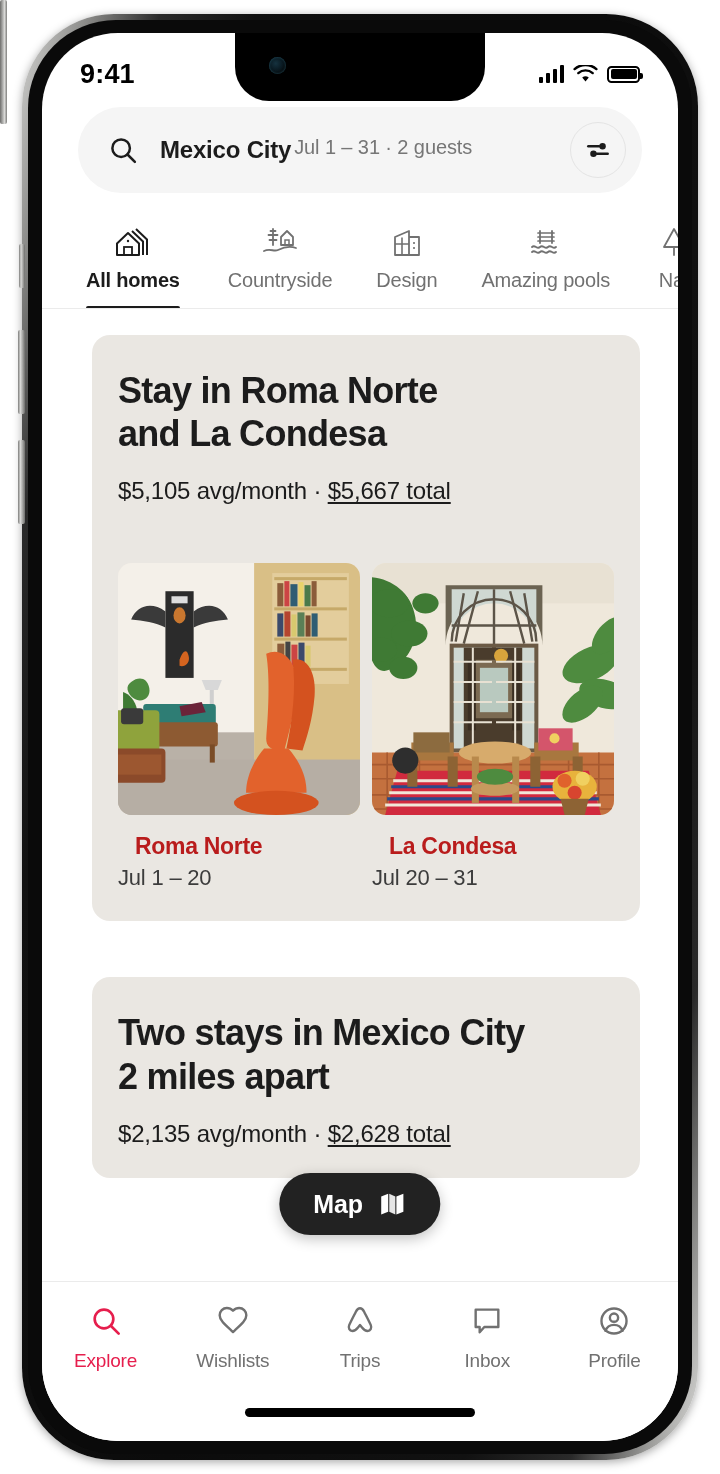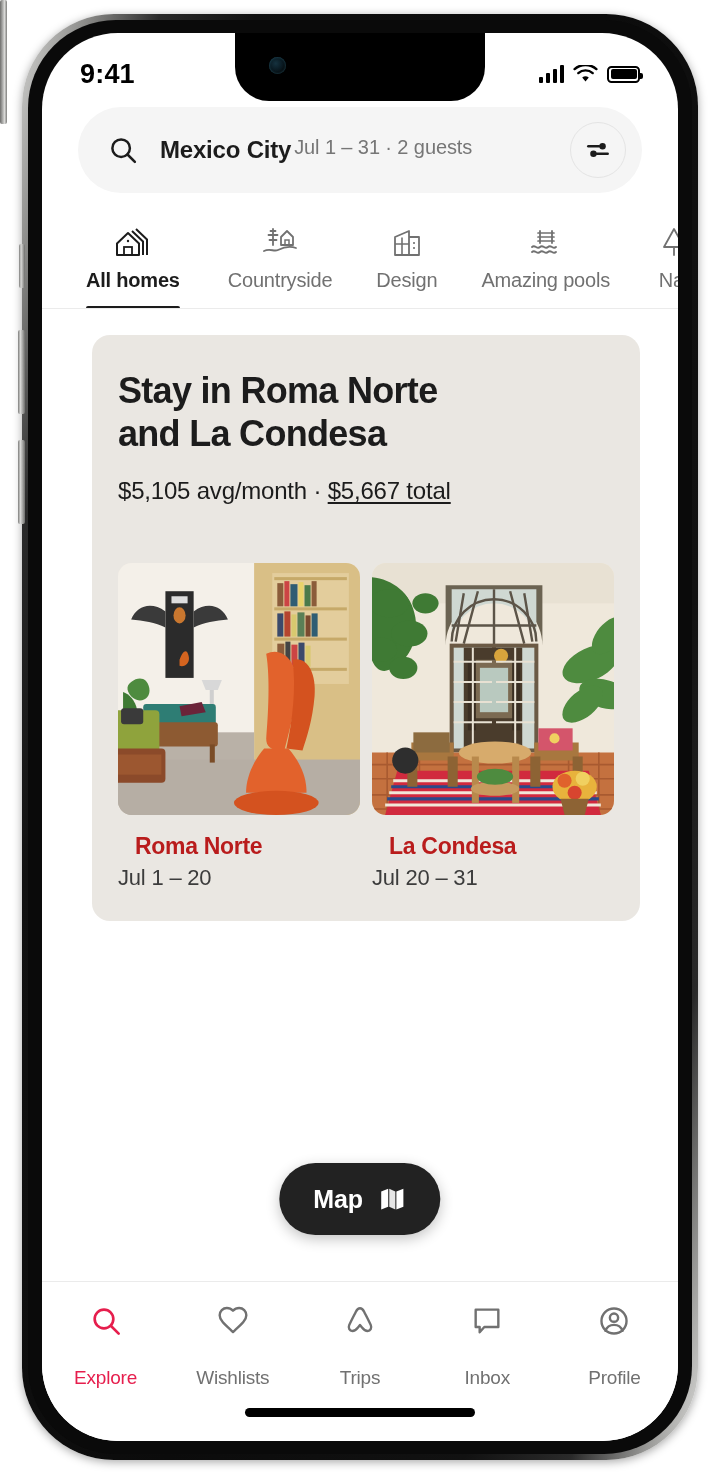--- a/index.html
+++ b/index.html
@@ -124,32 +124,32 @@
   .photo {
     width: 100%; height: 252px; border-radius: 14px; overflow: hidden; position: relative;
   }
   .photo-name { margin-top: 18px; font-size: 23px; font-weight: 700; color: #b91c1c; letter-spacing: -.3px; margin-left: 17px; }
   .photo-dates { margin-top: 5px; font-size: 22px; color: #3c3c3c; letter-spacing: -.2px; }
 
   
   .map-pill {
     position: absolute; left: 50%; transform: translateX(-50%); bottom: 206px;
     background: #222222; color: #fff; border-radius: 40px;
-    height: 72px; padding: 0 34px; display: flex; align-items: center; gap: 16px;
+    height: 62px; padding: 0 34px; display: flex; align-items: center; gap: 16px;
     box-shadow: 0 4px 14px rgba(0,0,0,.24); z-index: 30;
   }
   .map-pill .map-label { font-size: 25px; font-weight: 700; letter-spacing: -.2px; }
 
   
   .bottom-nav {
     position: absolute; left: 0; right: 0; bottom: 0; height: 160px;
     background: #fff; border-top: 1.5px solid #ebebeb; z-index: 35;
     display: flex; align-items: flex-start; padding-top: 18px;
   }
-  .nav-item { flex: 1; display: flex; flex-direction: column; align-items: center; gap: 25px; color: #717171; }
+  .nav-item { flex: 1; display: flex; flex-direction: column; align-items: center; gap: 8px; color: #717171; }
   .nav-item .nav-label { font-size: 19px; letter-spacing: -.2px; }
   .nav-item.active { color: #e61e4d; }
   .nav-icon { height: 42px; display: flex; align-items: center; }
   .home-indicator {
     position: absolute; left: 50%; transform: translateX(-50%); bottom: 24px;
     width: 230px; height: 9px; border-radius: 5px; background: #000;
   }
 
   
   .img-room { background: linear-gradient(#efeae1,#e6dfd3); }
@@ -423,20 +423,27 @@
                 <ellipse cx="127" cy="212" rx="18" ry="8" fill="#4e8b3f"></ellipse>
                 <circle cx="38" cy="196" r="13" fill="#2e2e2e"></circle>
               </svg>
             </div>
             <div class="photo-name">La Condesa</div>
             <div class="photo-dates">Jul 20 – 31</div>
           </div>
         </div>
       </div>
 
+      <div class="card">
+        <div class="card-title">Two stays in Mexico City
+2 miles apart</div>
+        <div class="card-price">
+          <span class="amount">$2,135</span><span> avg/month · </span><span class="total">$2,628 total</span>
+        </div>
+      </div>
     </div>
 
     <div class="map-pill">
       <span class="map-label">Map</span>
       <svg width="28" height="28" viewBox="0 0 24 24">
         <path d="M2.5 5.5l6-2.2v15.4l-6 2.2z" fill="#fff"></path>
         <path d="M9.4 3.3l5.2 2.2v15.4L9.4 18.7z" fill="#e6e6e6"></path>
         <path d="M15.5 5.5l6-2.2v15.4l-6 2.2z" fill="#fff"></path>
       </svg>
     </div>

